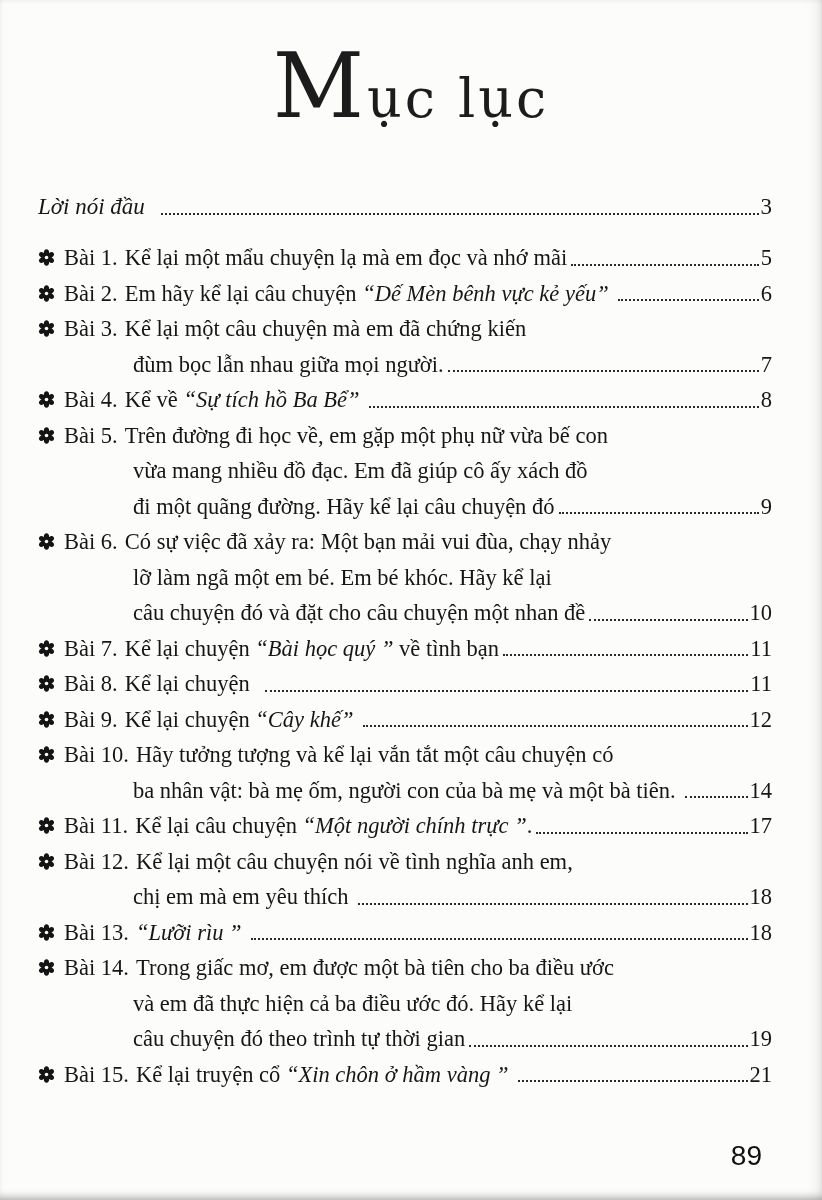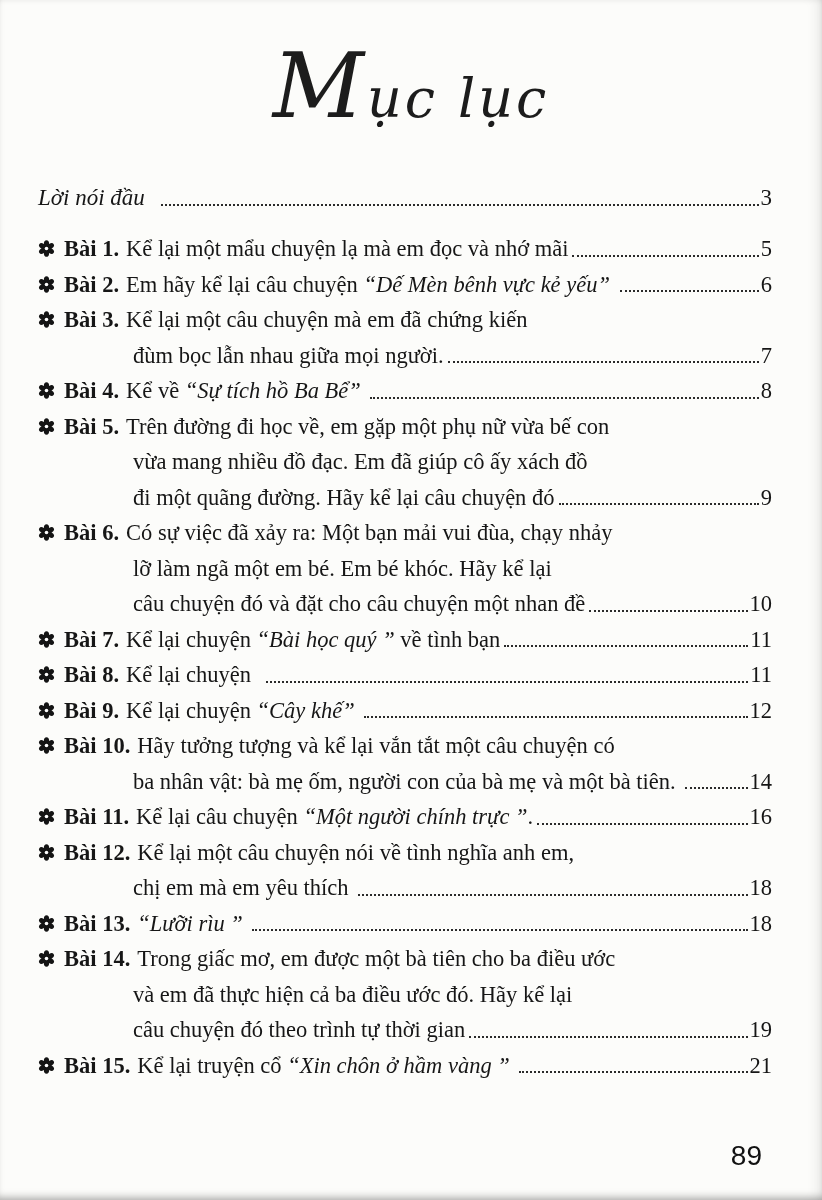--- a/index.html
+++ b/index.html
@@ -8,33 +8,33 @@
     position:relative;width:822px;height:1200px;overflow:hidden;
     background:#fcfcfa;
     color:#161616;
     font-family:"Liberation Serif","DejaVu Serif",serif;
     box-shadow: inset 0 -7px 9px -5px rgba(0,0,0,.35),
                 inset -12px 0 16px -12px rgba(0,0,0,.14),
                 inset 0 5px 6px -5px rgba(0,0,0,.08);
   }
   .title{
     position:absolute;top:34px;left:0;width:100%;text-align:center;
-    font-family:"DejaVu Serif",serif;font-style:italic;font-weight:400;
+    font-family:"DejaVu Serif",serif;font-weight:400;
     font-size:54px;letter-spacing:3px;color:#1c1c1c;
   }
   .title::first-letter{font-size:1.65em;}
-  .content{position:absolute;top:178px;left:38px;right:50px;}
+  .content{position:absolute;top:187px;left:38px;right:50px;}
   .row{display:flex;align-items:baseline;white-space:pre;font-size:22.5px;}
   .preface{height:40px;line-height:40px;margin-bottom:13px;font-size:23px;}
   .preface .plabel{font-style:italic;padding-right:6px;}
   .line{height:35.5px;line-height:35.5px;}
   .cont{padding-left:95px;}
   .bullet{width:26px;align-self:center;display:inline-flex;flex:0 0 26px;}
   .bullet svg{display:block;}
-  .label{font-weight:bold;padding-right:7px;}
+  .label{font-weight:normal;padding-right:7px;}
   .it{font-style:italic;}
   .leader{
     flex:1 1 auto;min-width:8px;height:0;align-self:flex-end;
     border-bottom:2.4px dotted #2a2a2a;
     margin:0 2px 10px 4px;
   }
   .preface .leader{margin-bottom:12px;}
   .pagenum{flex:0 0 auto;}
   .folio{
     position:absolute;top:1140px;right:60px;
@@ -198,21 +198,21 @@
           <div class="row line"><span class="bullet"><svg width="17" height="17" viewBox="0 0 20 20">
                 <g fill="#141414">
                   <ellipse cx="10" cy="4.6" rx="3.1" ry="4.4" transform="rotate(0 10 10)"></ellipse>
                   <ellipse cx="10" cy="4.6" rx="3.1" ry="4.4" transform="rotate(60 10 10)"></ellipse>
                   <ellipse cx="10" cy="4.6" rx="3.1" ry="4.4" transform="rotate(120 10 10)"></ellipse>
                   <ellipse cx="10" cy="4.6" rx="3.1" ry="4.4" transform="rotate(180 10 10)"></ellipse>
                   <ellipse cx="10" cy="4.6" rx="3.1" ry="4.4" transform="rotate(240 10 10)"></ellipse>
                   <ellipse cx="10" cy="4.6" rx="3.1" ry="4.4" transform="rotate(300 10 10)"></ellipse>
                 </g>
                 <circle cx="10" cy="10" r="2.1" fill="#ffffff"></circle>
-              </svg></span><span class="label">Bài 11.</span><span class="seg">Kể lại câu chuyện </span><span class="seg it">“Một người chính trực ”</span><span class="seg">.</span><span class="leader"></span><span class="pagenum">16</span></div>
+              </svg></span><span class="label">Bài 11.</span><span class="seg">Kể lại câu chuyện </span><span class="seg it">“Một người chính trực ”</span><span class="seg">.</span><span class="leader"></span><span class="pagenum">17</span></div>
         </div>
         <div>
           <div class="row line"><span class="bullet"><svg width="17" height="17" viewBox="0 0 20 20">
                 <g fill="#141414">
                   <ellipse cx="10" cy="4.6" rx="3.1" ry="4.4" transform="rotate(0 10 10)"></ellipse>
                   <ellipse cx="10" cy="4.6" rx="3.1" ry="4.4" transform="rotate(60 10 10)"></ellipse>
                   <ellipse cx="10" cy="4.6" rx="3.1" ry="4.4" transform="rotate(120 10 10)"></ellipse>
                   <ellipse cx="10" cy="4.6" rx="3.1" ry="4.4" transform="rotate(180 10 10)"></ellipse>
                   <ellipse cx="10" cy="4.6" rx="3.1" ry="4.4" transform="rotate(240 10 10)"></ellipse>
                   <ellipse cx="10" cy="4.6" rx="3.1" ry="4.4" transform="rotate(300 10 10)"></ellipse>

